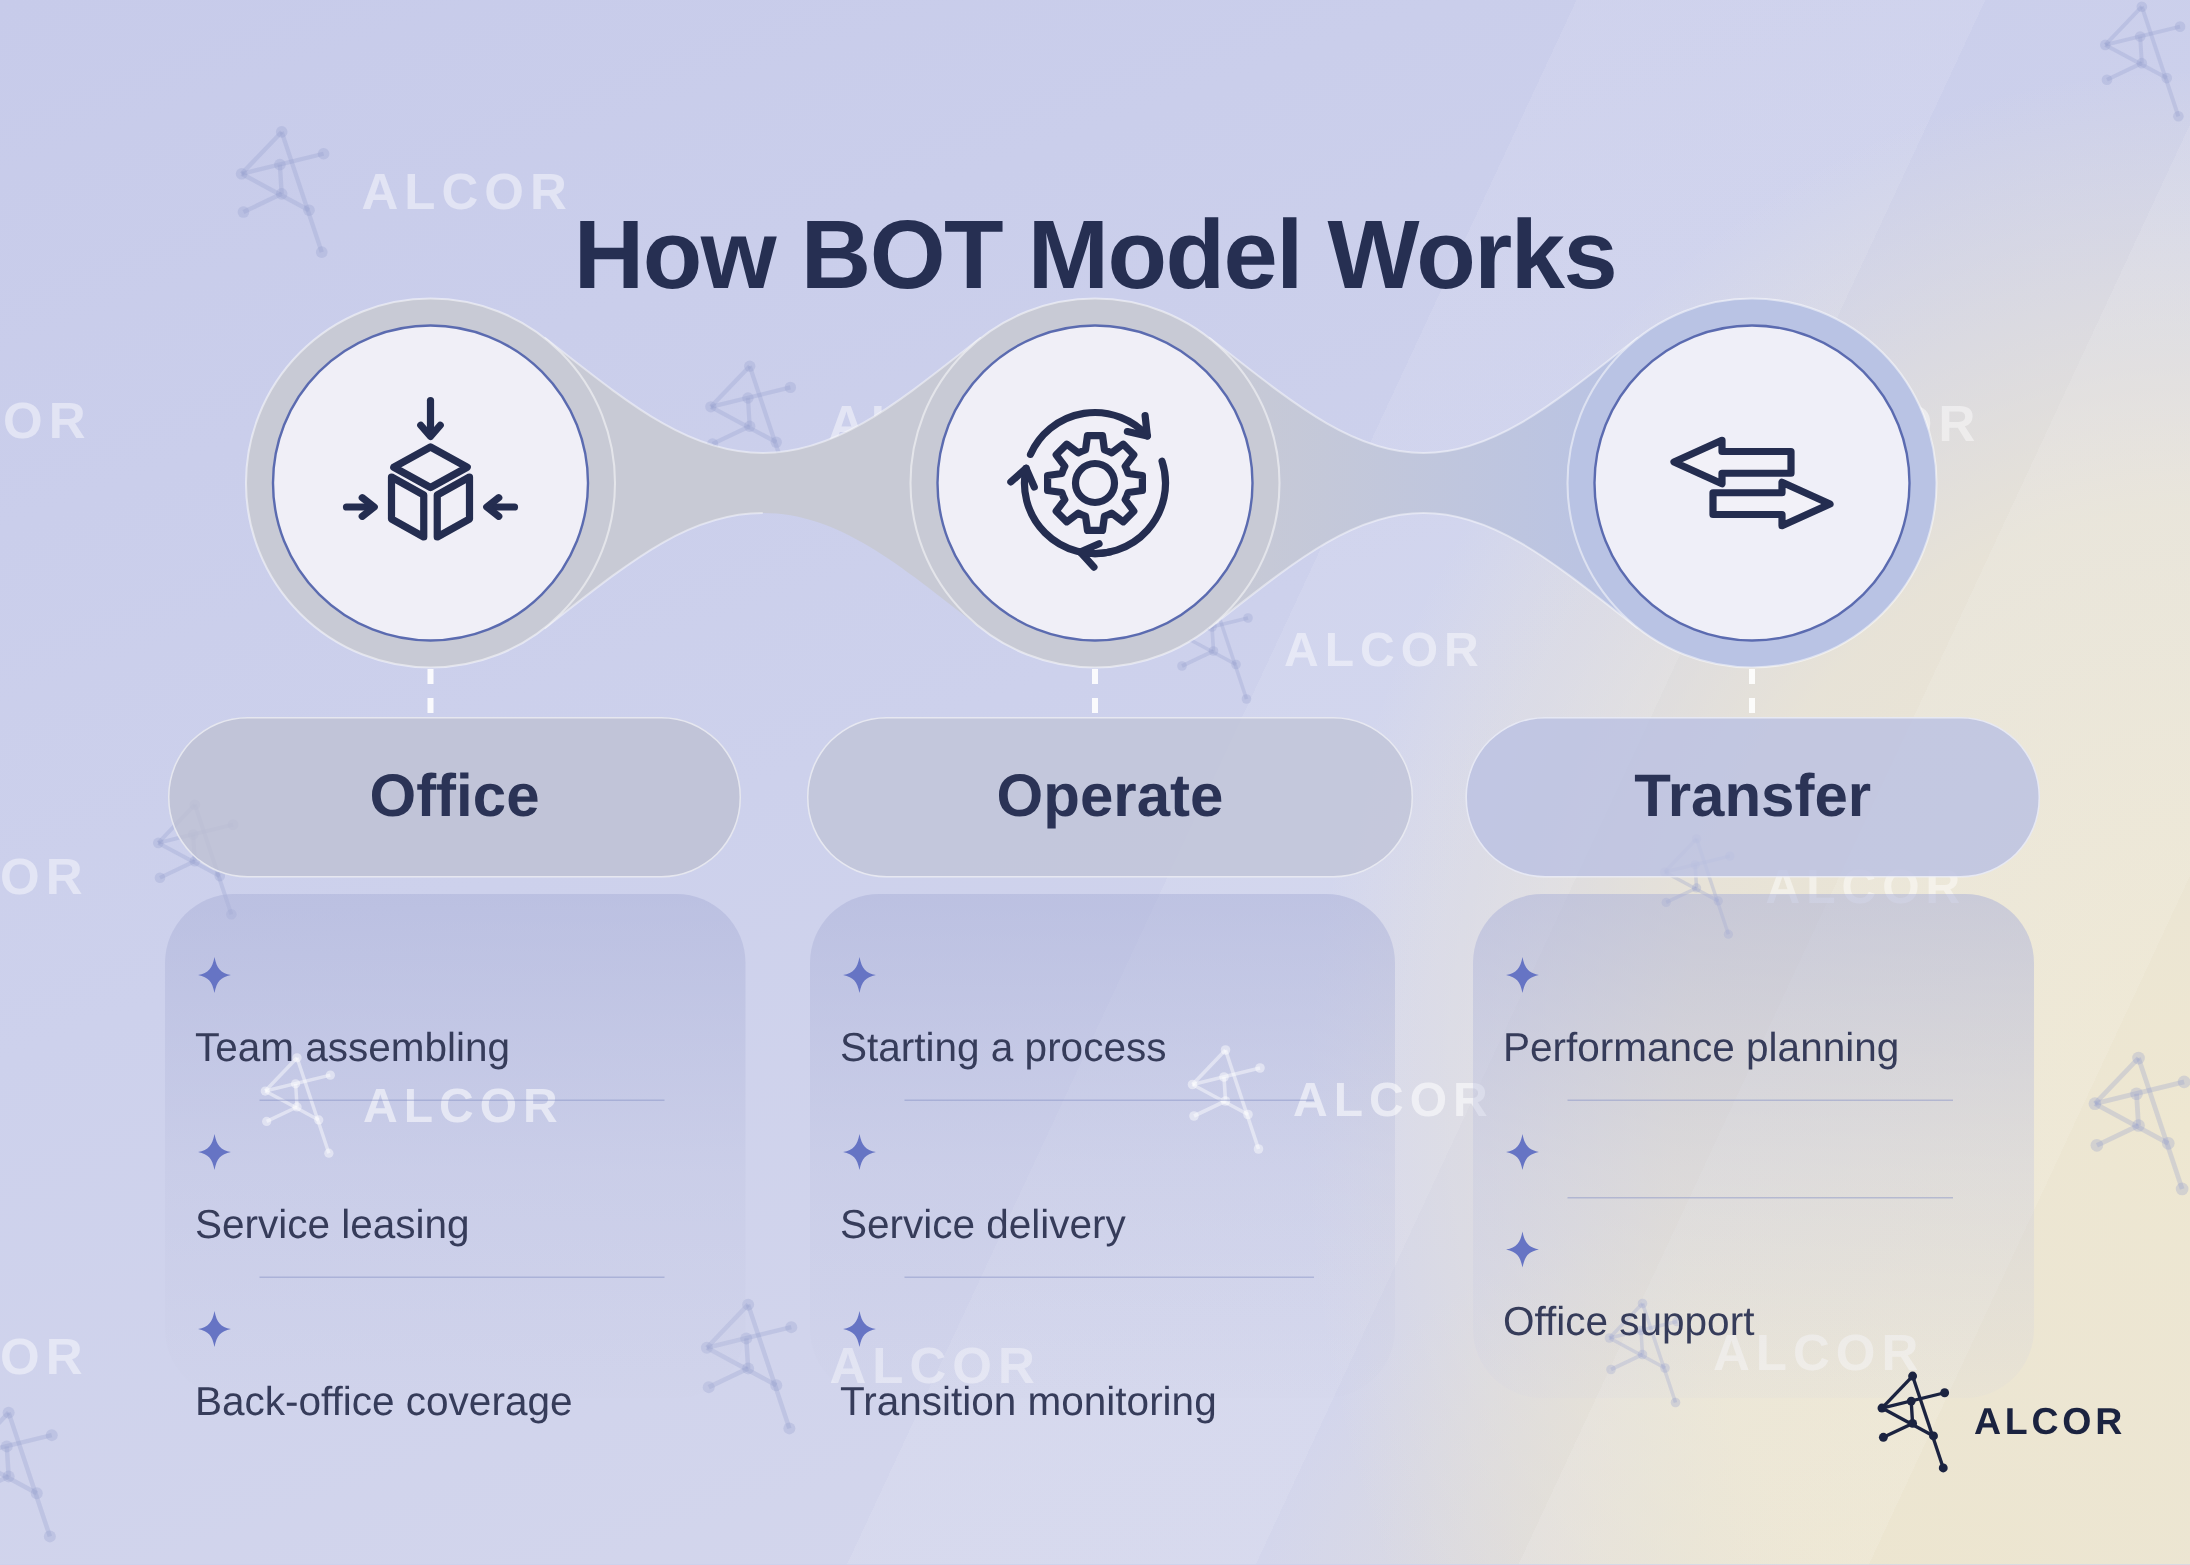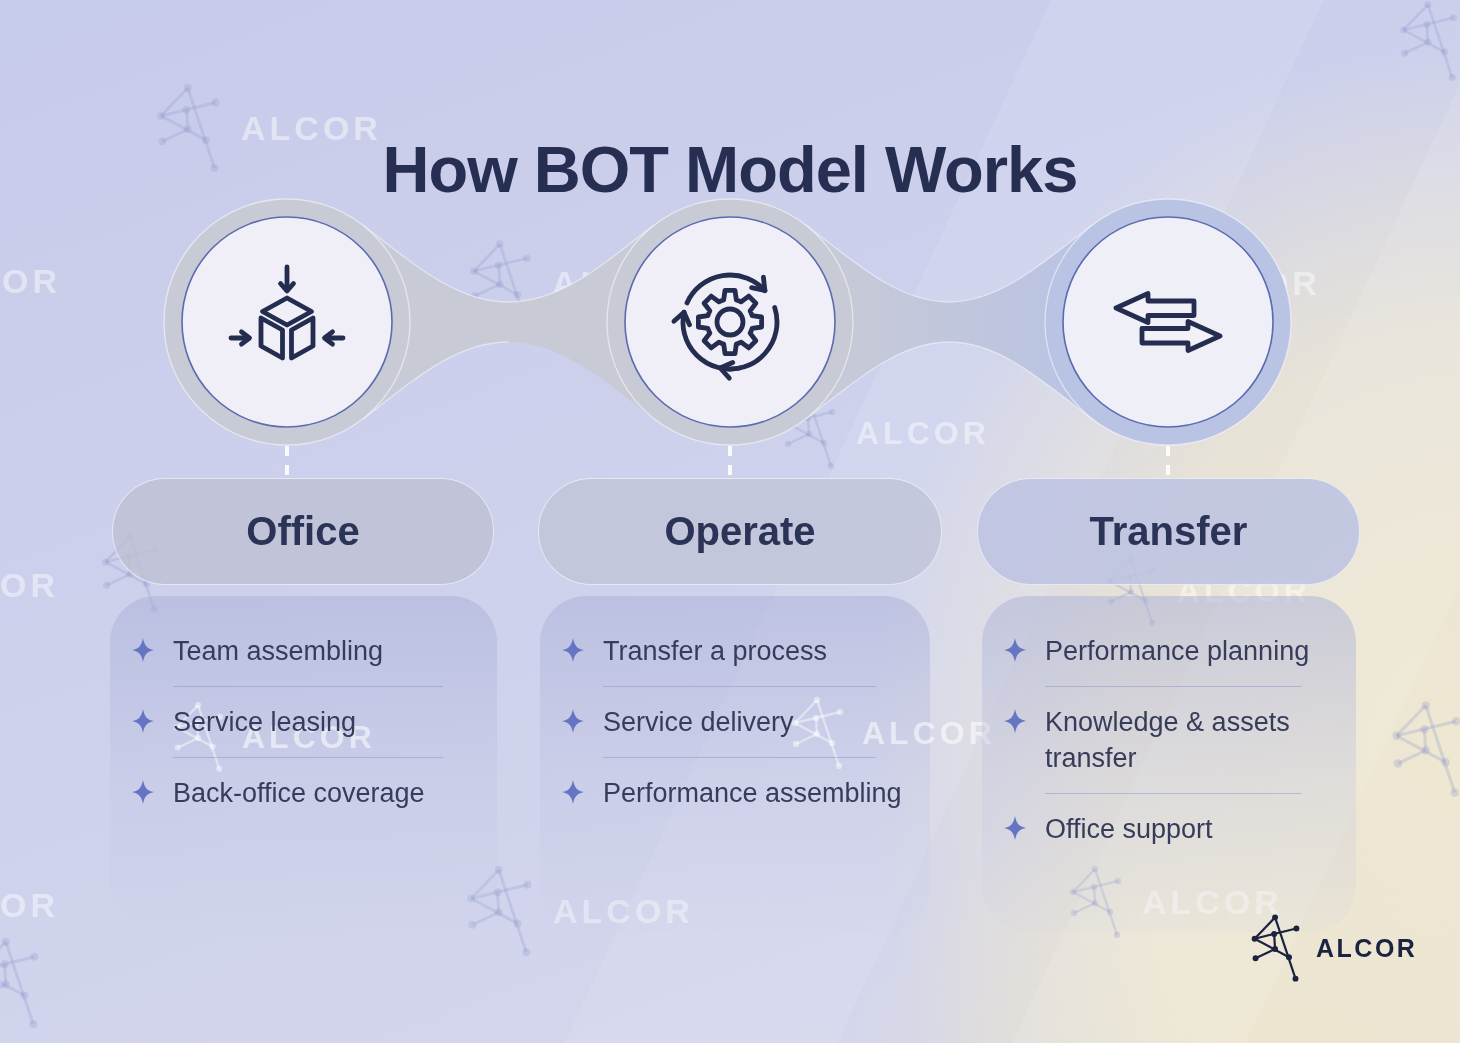--- a/index.html
+++ b/index.html
@@ -64,21 +64,21 @@
   
   .card{
     position:absolute;top:596px;height:336px;z-index:5;
     border-radius:46px;padding:22px 20px 0 20px;box-sizing:border-box;
     background:linear-gradient(180deg, rgba(171,177,216,0.52) 0%, rgba(190,194,224,0.30) 55%, rgba(205,207,228,0.10) 100%);
   }
   .card-build{left:110px;width:387px;}
   .card-operate{left:540px;width:390px;}
   .card-transfer{left:982px;width:374px;}
   .card-items{position:relative;z-index:1;}
-  .list-item{display:flex;gap:17px;padding:15px 0;align-items:flex-start;}
+  .list-item{display:flex;gap:17px;padding:15px 0;align-items:flex-start;flex-direction:column;}
   .bullet{width:26px;height:26px;flex:0 0 26px;margin-top:4px;fill:#6674c4;}
   .item-text{font-size:27px;line-height:36px;color:#363c5a;}
   .divider{height:1px;background:rgba(130,142,196,0.45);margin:2px 34px 2px 43px;}
   
   .logo{position:absolute;left:1250px;top:912px;z-index:6;display:flex;align-items:center;gap:14px;}
   .logo-const{color:#1b2340;}
   .logo-text{font-size:25px;font-weight:bold;letter-spacing:2.5px;color:#1b2340;}
 </style>
 </head>
 <body>
@@ -286,53 +286,52 @@
     <svg class="wm-const" width="56" height="82">
         <use href="#constellation"></use>
       </svg>
     <span class="wm-text sm">ALCOR</span>
   </div>
   <div class="card-items">
     <div class="list-item">
       <svg class="bullet" viewBox="-14 -14 28 28">
           <path d="M0 -13 C1.7 -4.5 4.2 -1.7 11.8 0 C4.2 1.7 1.7 4.5 0 13 C-1.7 4.5 -4.2 1.7 -11.8 0 C-4.2 -1.7 -1.7 -4.5 0 -13 Z"></path>
         </svg>
-      <span class="item-text">Transfer a process</span>
+      <span class="item-text">Starting a process</span>
     </div>
     <div class="divider"></div>
     <div class="list-item">
       <svg class="bullet" viewBox="-14 -14 28 28">
           <path d="M0 -13 C1.7 -4.5 4.2 -1.7 11.8 0 C4.2 1.7 1.7 4.5 0 13 C-1.7 4.5 -4.2 1.7 -11.8 0 C-4.2 -1.7 -1.7 -4.5 0 -13 Z"></path>
         </svg>
       <span class="item-text">Service delivery</span>
     </div>
     <div class="divider"></div>
     <div class="list-item">
       <svg class="bullet" viewBox="-14 -14 28 28">
           <path d="M0 -13 C1.7 -4.5 4.2 -1.7 11.8 0 C4.2 1.7 1.7 4.5 0 13 C-1.7 4.5 -4.2 1.7 -11.8 0 C-4.2 -1.7 -1.7 -4.5 0 -13 Z"></path>
         </svg>
-      <span class="item-text">Performance assembling</span>
+      <span class="item-text">Transition monitoring</span>
     </div>
   </div>
 </div>
 
 <div class="card card-transfer">
   <div class="card-items">
     <div class="list-item">
       <svg class="bullet" viewBox="-14 -14 28 28">
           <path d="M0 -13 C1.7 -4.5 4.2 -1.7 11.8 0 C4.2 1.7 1.7 4.5 0 13 C-1.7 4.5 -4.2 1.7 -11.8 0 C-4.2 -1.7 -1.7 -4.5 0 -13 Z"></path>
         </svg>
       <span class="item-text">Performance planning</span>
     </div>
     <div class="divider"></div>
     <div class="list-item">
       <svg class="bullet" viewBox="-14 -14 28 28">
           <path d="M0 -13 C1.7 -4.5 4.2 -1.7 11.8 0 C4.2 1.7 1.7 4.5 0 13 C-1.7 4.5 -4.2 1.7 -11.8 0 C-4.2 -1.7 -1.7 -4.5 0 -13 Z"></path>
         </svg>
-      <span class="item-text">Knowledge &amp; assets transfer</span>
     </div>
     <div class="divider"></div>
     <div class="list-item">
       <svg class="bullet" viewBox="-14 -14 28 28">
           <path d="M0 -13 C1.7 -4.5 4.2 -1.7 11.8 0 C4.2 1.7 1.7 4.5 0 13 C-1.7 4.5 -4.2 1.7 -11.8 0 C-4.2 -1.7 -1.7 -4.5 0 -13 Z"></path>
         </svg>
       <span class="item-text">Office support</span>
     </div>
   </div>
 </div>

